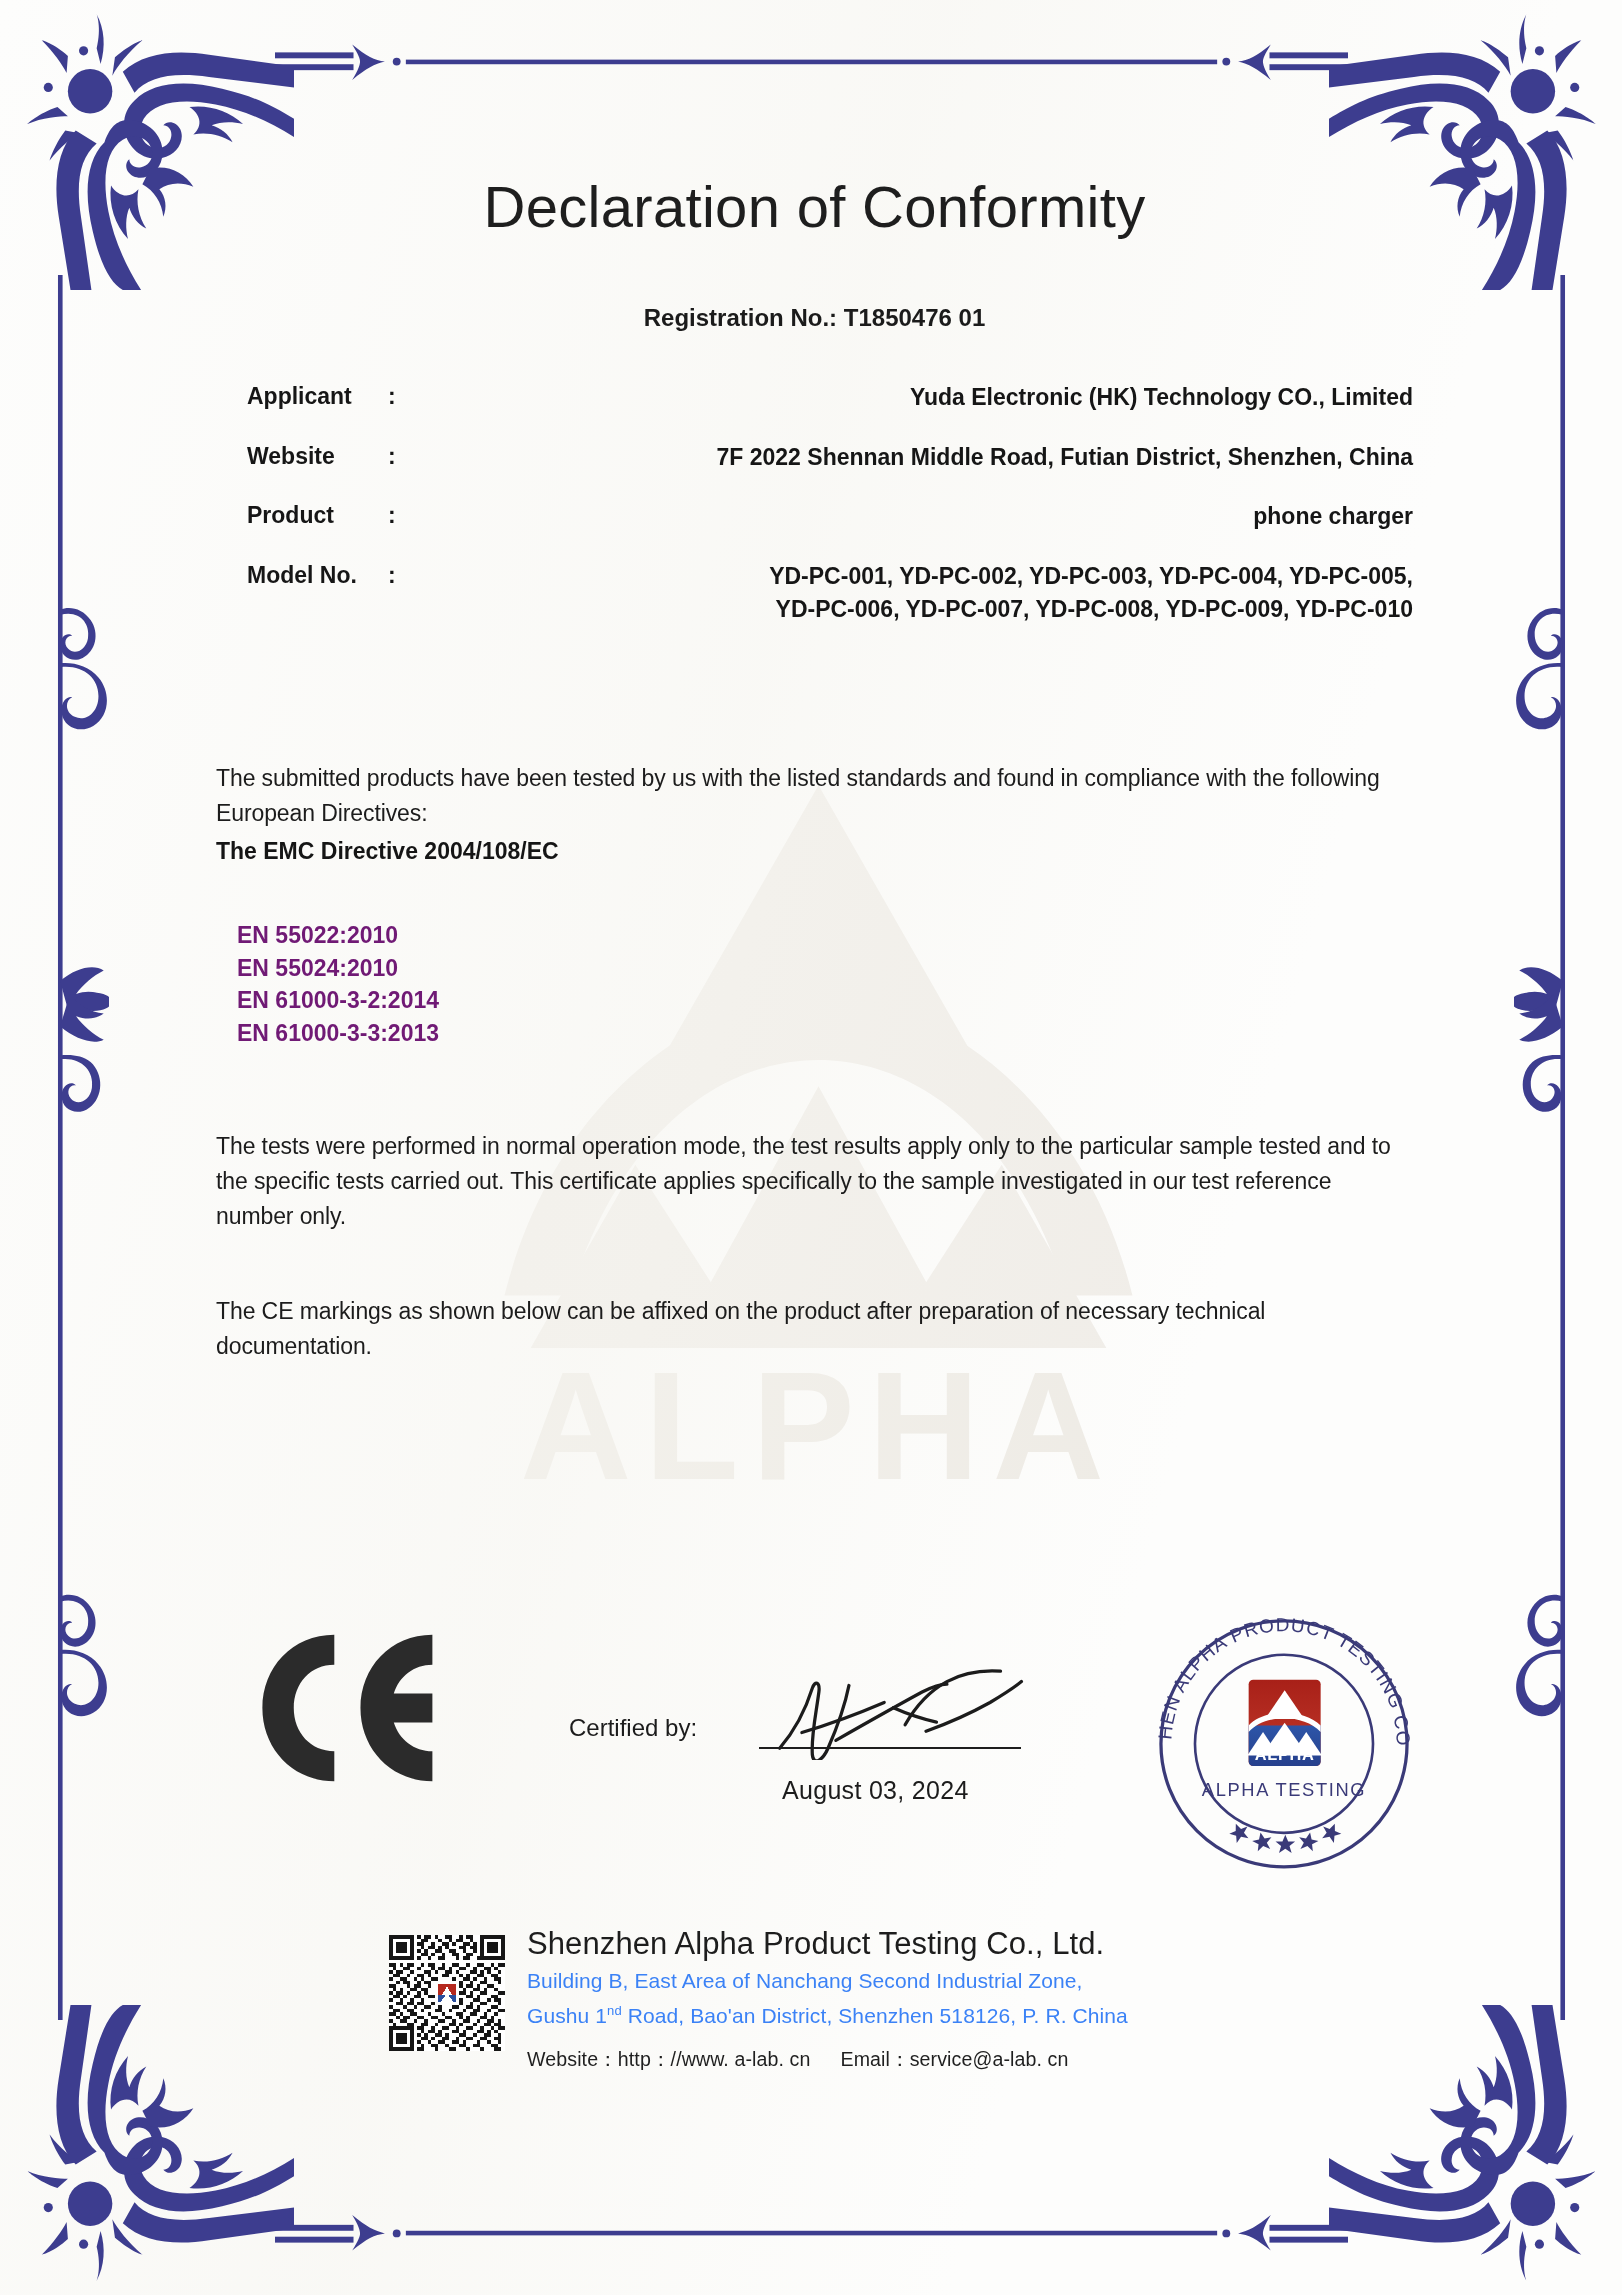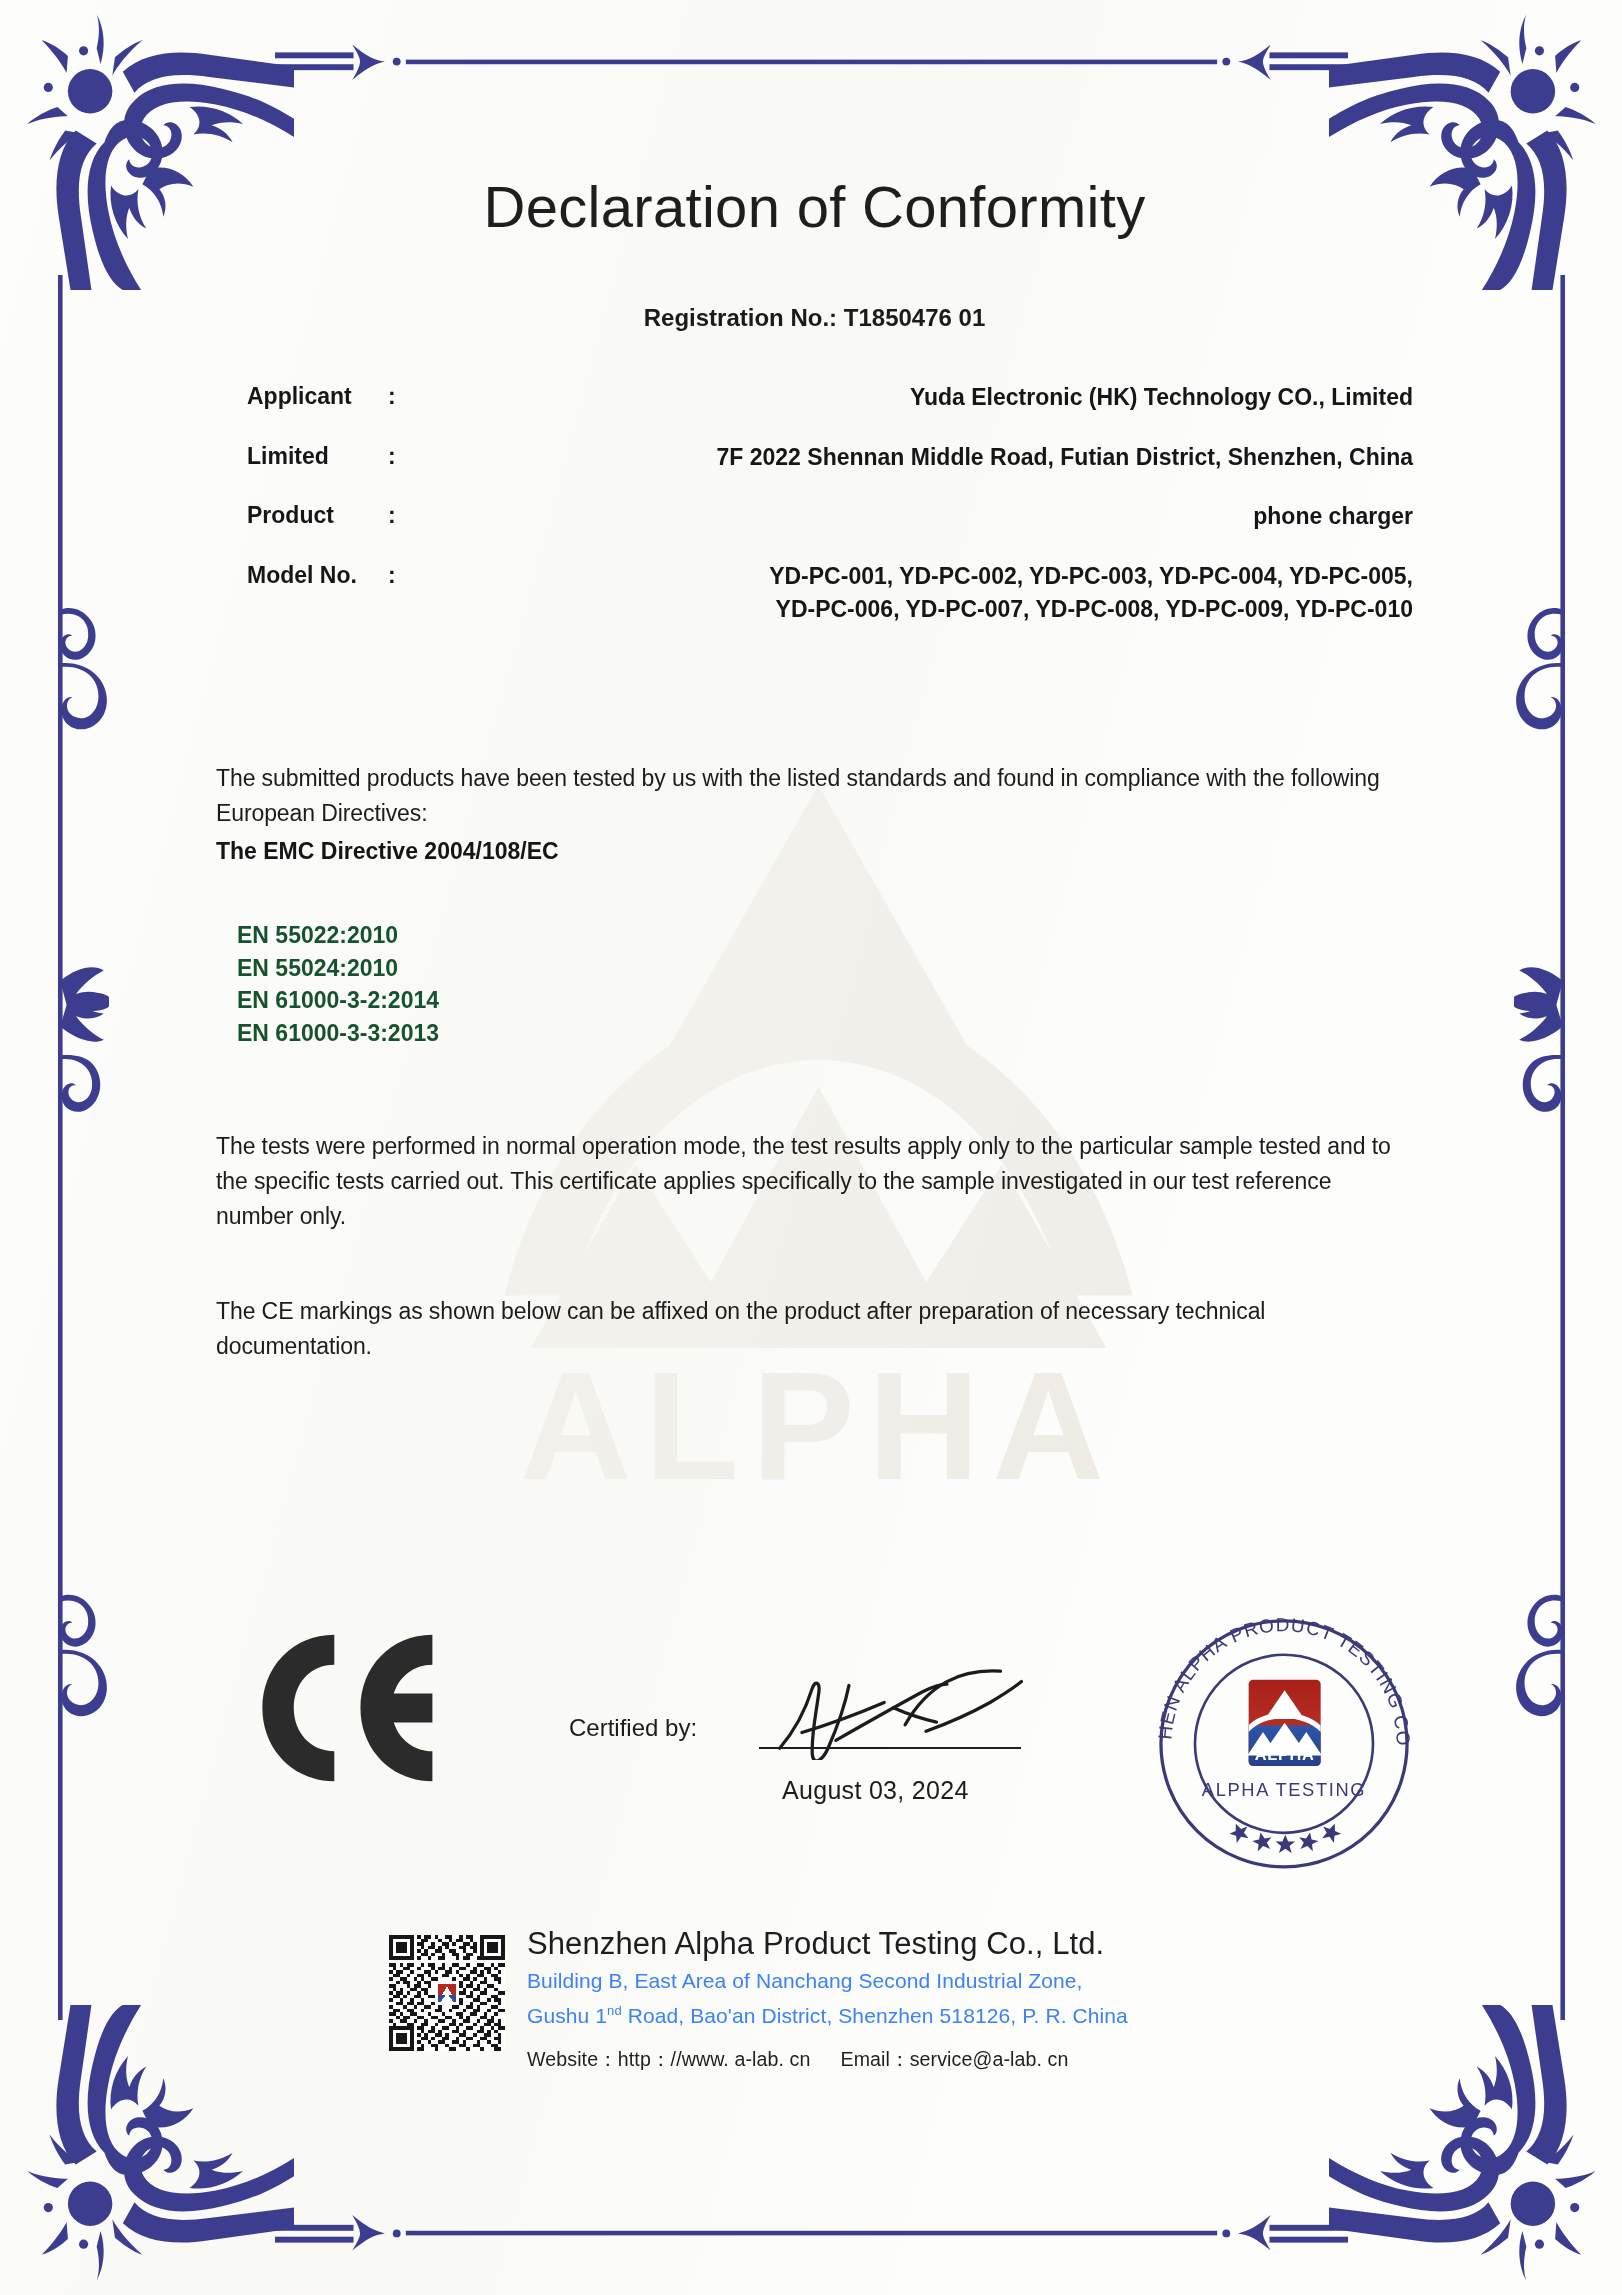--- a/index.html
+++ b/index.html
@@ -141,21 +141,21 @@
     font-weight: bold;
     color: #151515;
   }
   #standards {
     position: absolute;
     left: 21px; top: 919px;
   }
   #standards div {
     font-size: 23px;
     font-weight: bold;
-    color: #14532d;
+    color: #701a75;
     line-height: 1.42;
   }
   #para-tests  { top: 1129px; }
   #para-ce     { top: 1294px; }
   #para-other  { top: 1419px; }
 
   
   #ce-mark {
     position: absolute;
     left: 19.6px; top: 1623px;
@@ -532,21 +532,21 @@
 
     <div id="fields">
 
       <div class="field-row">
         <div class="field-label">Applicant</div>
         <div class="field-colon">:</div>
         <div class="field-value">Yuda Electronic (HK) Technology CO., Limited</div>
       </div>
 
       <div class="field-row">
-        <div class="field-label">Limited</div>
+        <div class="field-label">Website</div>
         <div class="field-colon">:</div>
         <div class="field-value">7F 2022 Shennan Middle Road, Futian District, Shenzhen, China</div>
       </div>
 
       <div class="field-row">
         <div class="field-label">Product</div>
         <div class="field-colon">:</div>
         <div class="field-value">phone charger</div>
       </div>
 

